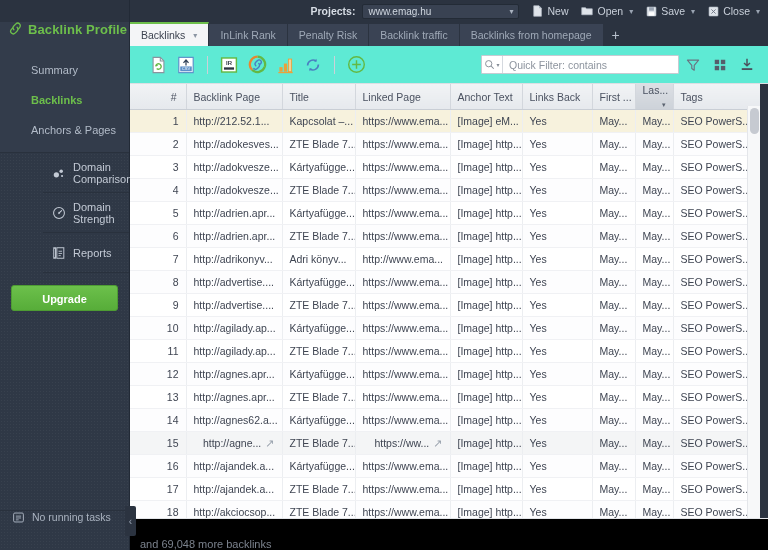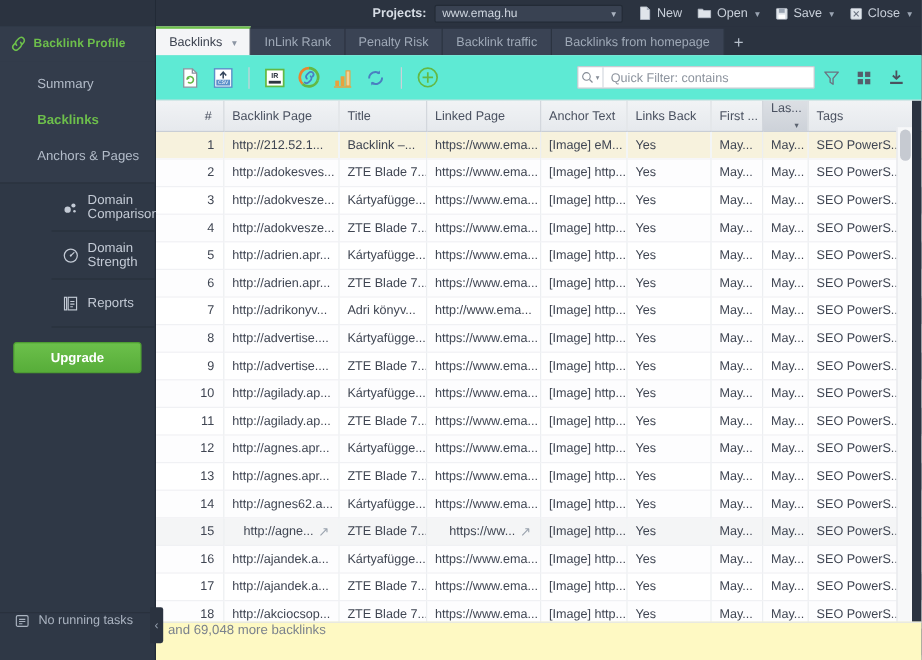--- a/index.html
+++ b/index.html
@@ -23,26 +23,26 @@
     background: #2f3846;
     background-image: radial-gradient(rgba(255,255,255,0.045) 0.5px, transparent 0.5px);
     background-size: 3px 3px;
     border-right: 1px solid #222a36;
   }
   .sb-head {
     height: 22px;
     background: #2b3340;
   }
   .sb-profile {
-    display: flex; align-items: center;
+    display: flex; align-items: flex-start;
     height: 29px;
     padding-left: 9px;
     background: #333c4b;
     color: #6dbf4b;
-    font-size: 10px;
+    font-size: 13px;
     font-weight: bold;
     letter-spacing: .1px;
   }
   .sb-profile .sb-ico { margin-right: 6px; display:flex; }
   .sb-sub {
     background: #333c4b;
     padding: 4px 0 7px 0;
     border-bottom: 1px solid #29313d;
   }
   .sb-sub-item {
@@ -247,23 +247,23 @@
   #rightpad {
     position: absolute; right: 0; top: 0;
     width: 8px; height: 504px;
     background: #2b3340;
   }
 
   
   #footnote {
     position: absolute; left: 130px; bottom: 0;
     width: 638px; height: 32px;
-    background: #fef9c3;
+    background: #000000;
     border-top: 1px solid #e3e5e9;
-    display: flex; align-items: flex-start;
+    display: flex; align-items: flex-end;
     padding-left: 10px;
     color: #7b828d;
     font-size: 11px;
     z-index: 20;
   }
   svg { display: block; }
 </style>
 </head>
 <body>
 
@@ -534,21 +534,21 @@
             <th class="sorted">
               <span>Las...</span><span class="sortcaret">▾</span>
             </th>
             <th>Tags</th>
           </tr>
         </thead>
         <tbody>
             <tr class="row1">
               <td class="num">1</td>
               <td class="link">http://212.52.1...</td>
-              <td>Backlink –...</td>
+              <td>Kapcsolat –...</td>
               <td class="link">https://www.ema...</td>
               <td class="img">[Image] eM...</td>
               <td>Yes</td>
               <td>May...</td>
               <td>May...</td>
               <td>SEO PowerS...</td>
             </tr>
             <tr>
               <td class="num">2</td>
               <td class="link">http://adokesves...</td>

